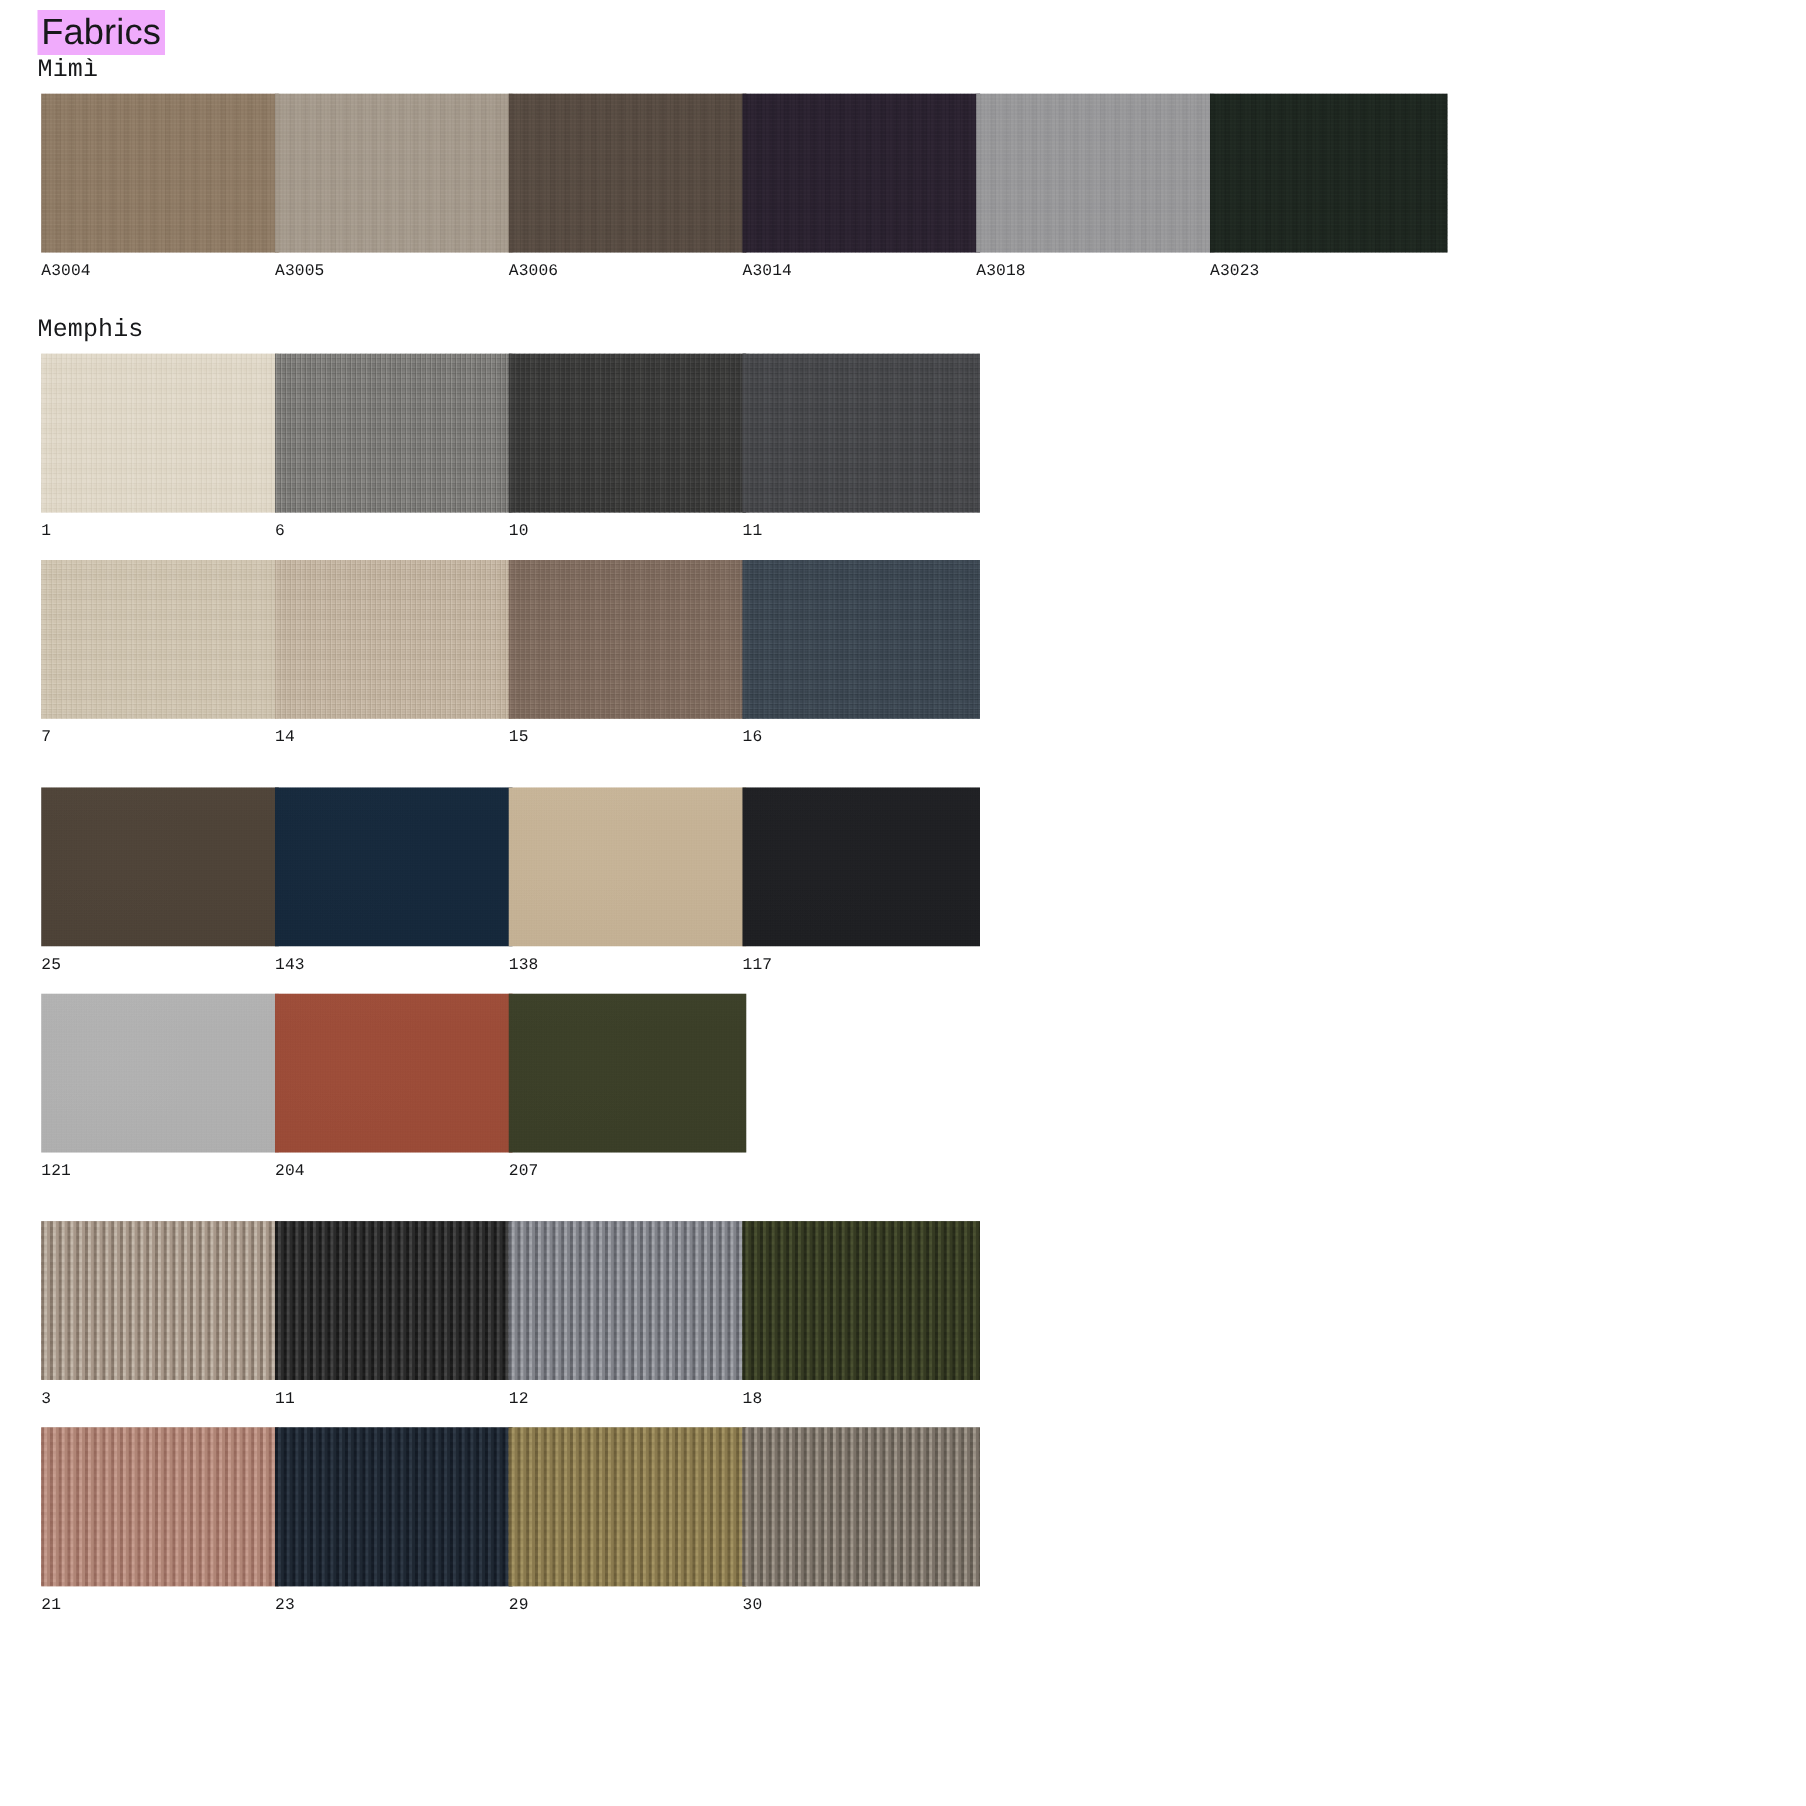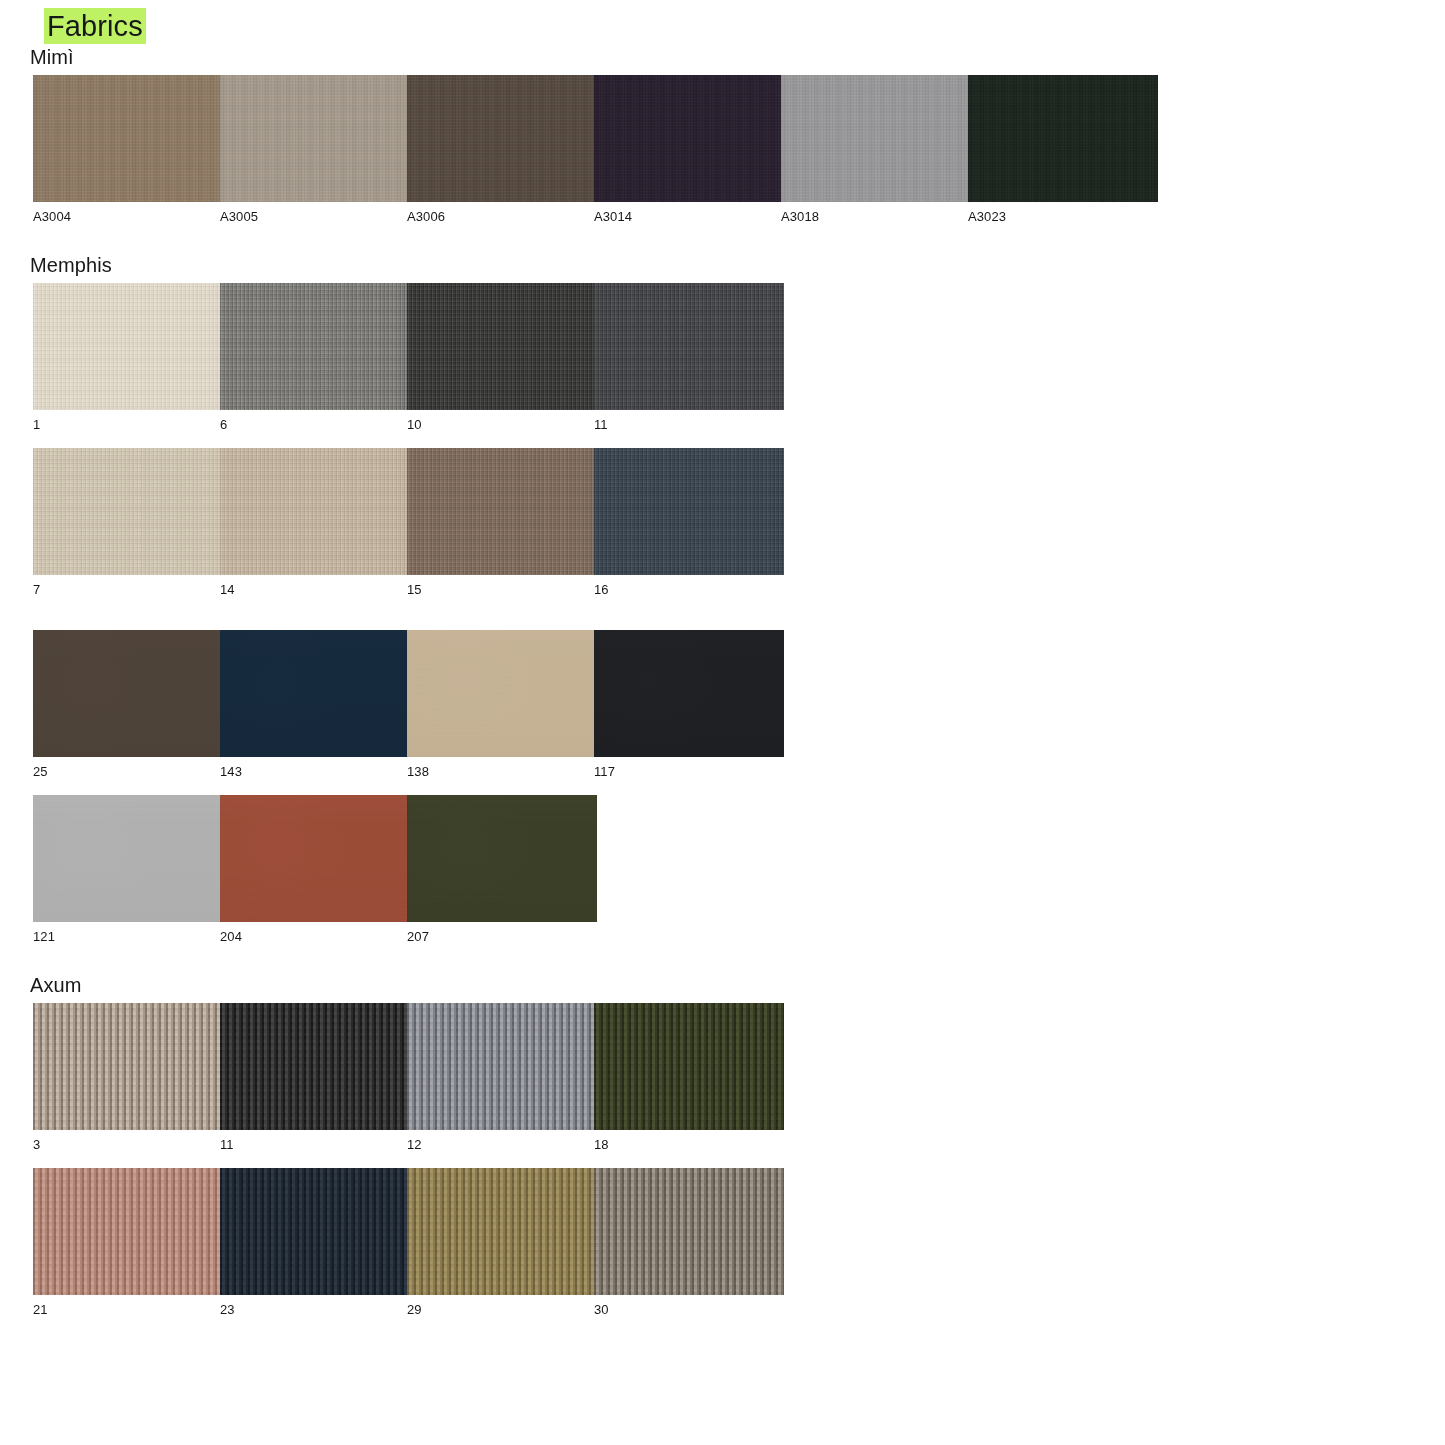--- a/index.html
+++ b/index.html
@@ -17,41 +17,42 @@
   }
   .page {
     position: relative;
     width: 1445px;
     height: 1445px;
     padding: 0;
     box-sizing: border-box;
   }
   .page-title {
     position: absolute;
-    left: 44px;
+    left: 30px;
     top: 8px;
     font-size: 29px;
     line-height: 36px;
     font-weight: 400;
     letter-spacing: 0.1px;
     color: #17181a;
-    background: #bef264;
+    background: #f0abfc;
     padding: 0 3px;
     display: inline-block;
     white-space: pre;
   }
   .content {
     position: absolute;
     left: 0;
     top: 44px;
     width: 1445px;
   }
   .group {
     margin: 0;
     padding: 0;
+    font-family: Liberation Mono, monospace;
   }
   .group-title {
     font-size: 20px;
     line-height: 26px;
     font-weight: 400;
     color: #17181a;
     margin: 0 0 0 30px;
     letter-spacing: 0.1px;
     white-space: pre;
   }
@@ -199,21 +200,20 @@
               <div class="swatch-label">204</div>
             </div>
             <div class="cell">
               <div class="swatch" style="background: repeating-linear-gradient(0deg, rgba(74, 78, 52, 0.125) 0px, rgba(74, 78, 52, 0.125) 1px, transparent 1px, transparent 2px) 0% 0% / 2px 2px, repeating-linear-gradient(90deg, rgba(46, 50, 30, 0.094) 0px, rgba(46, 50, 30, 0.094) 1px, transparent 1px, transparent 2px) 0% 0% / 2px 2px, linear-gradient(rgba(74, 78, 52, 0.133) 0%, transparent 22%, transparent 55%, rgba(46, 50, 30, 0.094) 100%) 0% 0% / 100% 100%, radial-gradient(circle at 30% 40%, rgba(74, 78, 52, 0.094) 0%, transparent 45%) 0% 0% / 100% 100% rgb(59, 63, 40);"></div>
               <div class="swatch-label">207</div>
             </div>
           </div>
         </div>
       </div>
       <div class="group">
-        <div class="group-title">Axum</div>
         <div class="rows">
           <div class="row">
             <div class="cell">
               <div class="swatch" style="background: repeating-linear-gradient(90deg, rgba(127, 112, 99, 0.8) 0px, rgba(127, 112, 99, 0.8) 2px, rgba(202, 191, 178, 0.733) 2px, rgba(202, 191, 178, 0.733) 5px, rgb(168, 152, 138) 5px, rgb(168, 152, 138) 7px) 0% 0% / 7px 7px, repeating-linear-gradient(0deg, rgba(127, 112, 99, 0.733) 0px, rgba(127, 112, 99, 0.733) 2px, rgba(202, 191, 178, 0.667) 2px, rgba(202, 191, 178, 0.667) 5px, transparent 5px, transparent 7px) 0% 0% / 7px 7px, repeating-linear-gradient(0deg, rgba(127, 112, 99, 0.2) 0px, rgba(127, 112, 99, 0.2) 6px, transparent 6px, transparent 14px) 0% 0% / 100% 14px rgb(168, 152, 138);"></div>
               <div class="swatch-label">3</div>
             </div>
             <div class="cell">
               <div class="swatch" style="background: repeating-linear-gradient(90deg, rgba(22, 22, 22, 0.8) 0px, rgba(22, 22, 22, 0.8) 2px, rgba(73, 73, 73, 0.733) 2px, rgba(73, 73, 73, 0.733) 5px, rgb(42, 42, 42) 5px, rgb(42, 42, 42) 7px) 0% 0% / 7px 7px, repeating-linear-gradient(0deg, rgba(22, 22, 22, 0.733) 0px, rgba(22, 22, 22, 0.733) 2px, rgba(73, 73, 73, 0.667) 2px, rgba(73, 73, 73, 0.667) 5px, transparent 5px, transparent 7px) 0% 0% / 7px 7px, repeating-linear-gradient(0deg, rgba(22, 22, 22, 0.2) 0px, rgba(22, 22, 22, 0.2) 6px, transparent 6px, transparent 14px) 0% 0% / 100% 14px rgb(42, 42, 42);"></div>
               <div class="swatch-label">11</div>
             </div>

